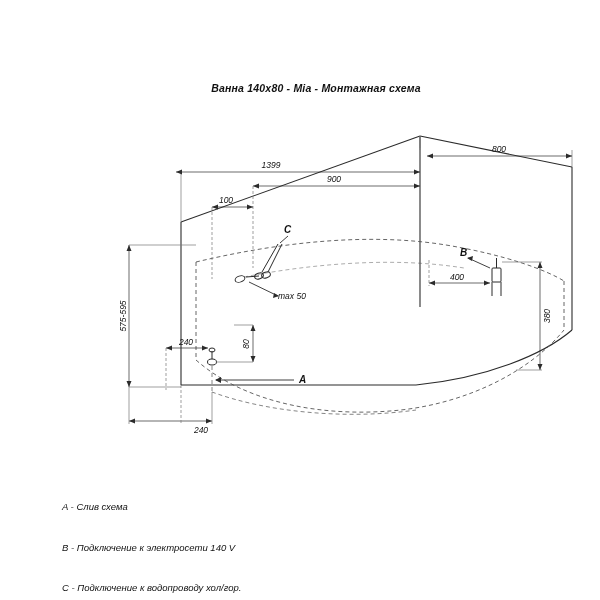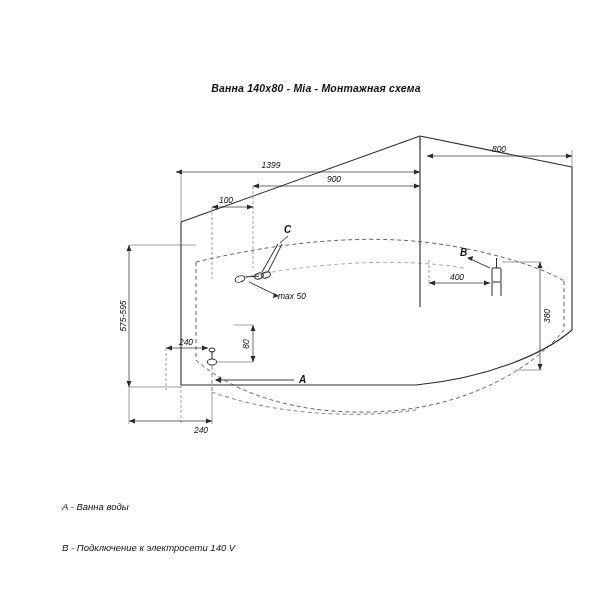--- a/index.html
+++ b/index.html
@@ -224,17 +224,18 @@
     <text class="dim-label" x="110" y="316" text-anchor="middle" transform="rotate(-90 110 316)">575-595</text>
     <text class="dim-label" x="170" y="345" text-anchor="middle">240</text>
     <text class="dim-label" x="233" y="344" text-anchor="middle" transform="rotate(-90 233 344)">80</text>
     <text class="dim-label" x="185" y="433" text-anchor="middle">240</text>
     <text class="dim-label" x="441" y="280" text-anchor="middle">400</text>
     <text class="dim-label" x="534" y="316" text-anchor="middle" transform="rotate(-90 534 316)">380</text>
 
   </svg>
 
   <div class="legend">
-    <div>A - Ванна воды</div>
+    <div>A - Слив схема</div>
     <div>B - Подключение к электросети 140 V</div>
+    <div>C - Подключение к водопроводу хол/гор.</div>
   </div>
 
 </div>
 
 </body></html>

